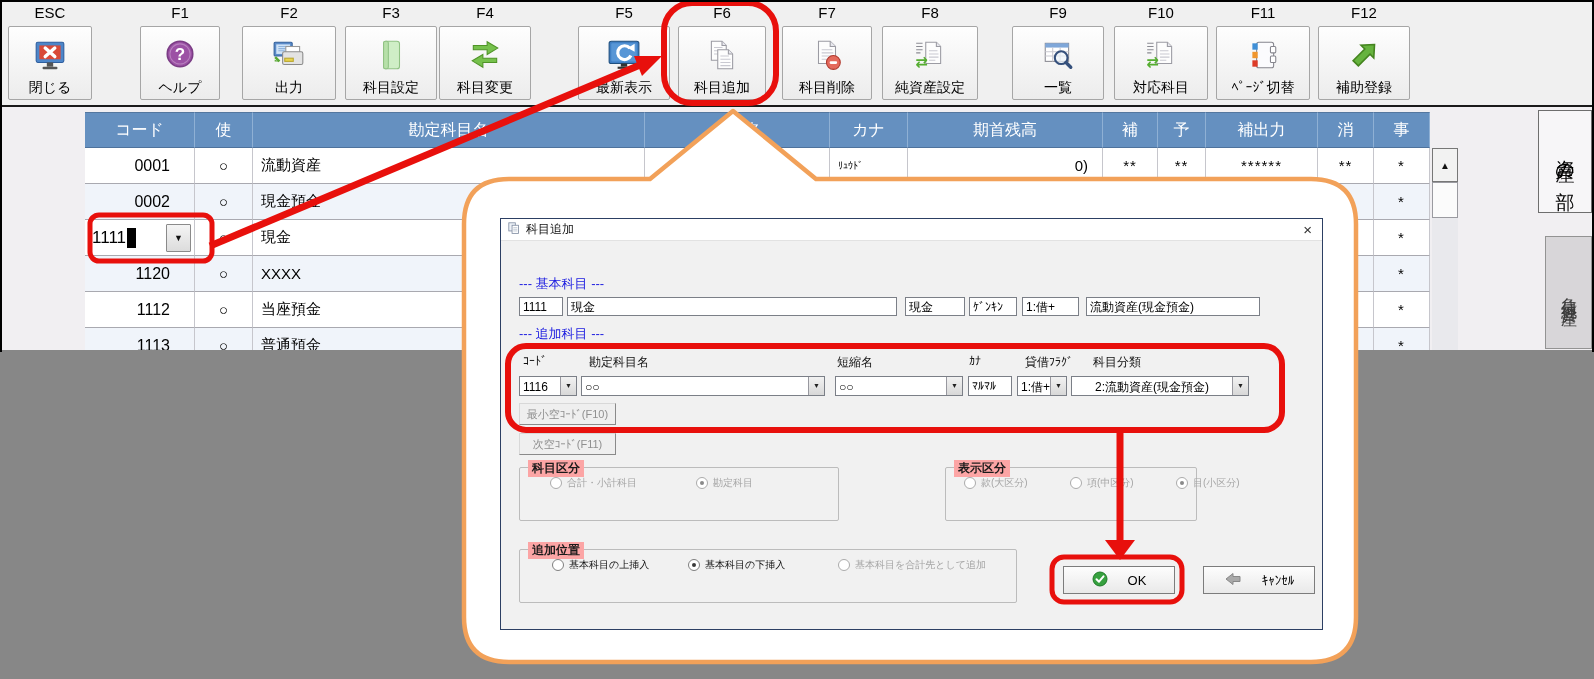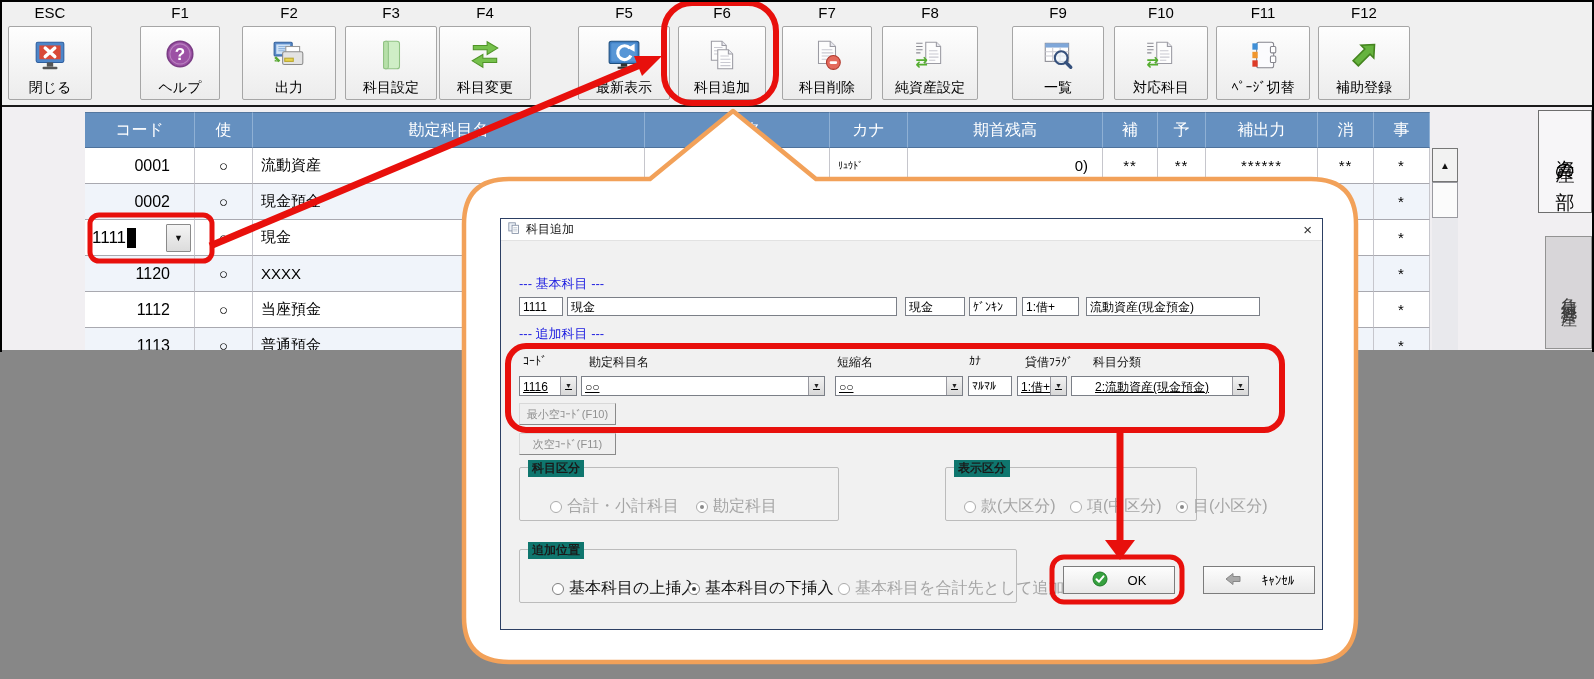--- a/index.html
+++ b/index.html
@@ -55,31 +55,31 @@
   
   .dialog{position:absolute;left:500px;top:218px;width:823px;height:412px;background:#f1f1f1;
           border:1px solid #2c3f63;z-index:9;}
   .dtitle{position:absolute;left:0;top:0;right:0;height:22px;background:#fff;display:flex;align-items:center;
           padding:0 7px;font-size:12px;color:#111;border-bottom:1px solid #e2e2e2;}
   .dtitle .dname{margin-left:5px;}
   .dclose{margin-left:auto;font-size:15px;color:#333;line-height:15px;padding:0 3px;}
   .seclabel{position:absolute;font-size:13px;color:#1a1ae0;white-space:nowrap;}
   .field{position:absolute;height:19px;background:#fff;border:1px solid #7b7f87;font-size:12px;line-height:16px;
          padding:1px 3px;white-space:nowrap;overflow:hidden;color:#000;}
-  .combo{padding:0;display:flex;align-items:stretch;height:20px;text-decoration:underline;}
+  .combo{padding:0;display:flex;align-items:stretch;height:20px;}
   .combo .cval{flex:1;padding:2px 3px;overflow:hidden;white-space:nowrap;}
   .combo .cval.center{text-align:center;}
   .combo .dd{width:16px;background:linear-gradient(#f2f2f2,#d8d8d8);border-left:1px solid #98989f;
              display:flex;align-items:center;justify-content:center;font-size:7px;color:#222;}
   .flabel{position:absolute;font-size:12px;color:#111;white-space:nowrap;}
   .dbtn{position:absolute;height:22px;border:1px solid #8a8a8a;border-top-color:#d8d8d8;border-left-color:#d8d8d8;
         background:#efefef;font-size:11px;color:#8f8f8f;display:flex;align-items:center;justify-content:center;white-space:nowrap;}
   .gbox{position:absolute;border:1px solid #bcbcbc;border-radius:2px;}
-  .gtitle{position:absolute;top:-8px;left:8px;background:#0f766e;padding:0 4px;font-size:12px;font-weight:bold;color:#1a1a1a;white-space:nowrap;}
-  .opt{position:absolute;top:28px;font-size:16px;white-space:nowrap;display:flex;align-items:center;color:#111;}
+  .gtitle{position:absolute;top:-8px;left:8px;background:#fca5a5;padding:0 4px;font-size:12px;font-weight:bold;color:#1a1a1a;white-space:nowrap;}
+  .opt{position:absolute;top:8px;font-size:10px;white-space:nowrap;display:flex;align-items:center;color:#111;}
   .opt.dis{color:#a5a5a5;}
   .radio{display:inline-block;width:12px;height:12px;border-radius:50%;background:#fff;border:1px solid #7f7f7f;
          margin-right:5px;position:relative;flex:none;}
   .radio.dis{border-color:#ababab;}
   .radio.sel::after{content:"";position:absolute;left:3px;top:3px;width:4px;height:4px;border-radius:50%;background:#3a3a3a;}
   .radio.dis.sel::after{background:#8a8a8a;}
   .actbtn{position:absolute;top:347px;width:112px;height:28px;border:1px solid #7c7c7c;background:linear-gradient(#fdfdfd,#e9e9e9);
           display:flex;align-items:center;justify-content:center;gap:20px;font-size:13px;color:#000;}
   
   .anno-svg{position:absolute;left:0;top:0;width:1594px;height:679px;z-index:20;pointer-events:none;}

